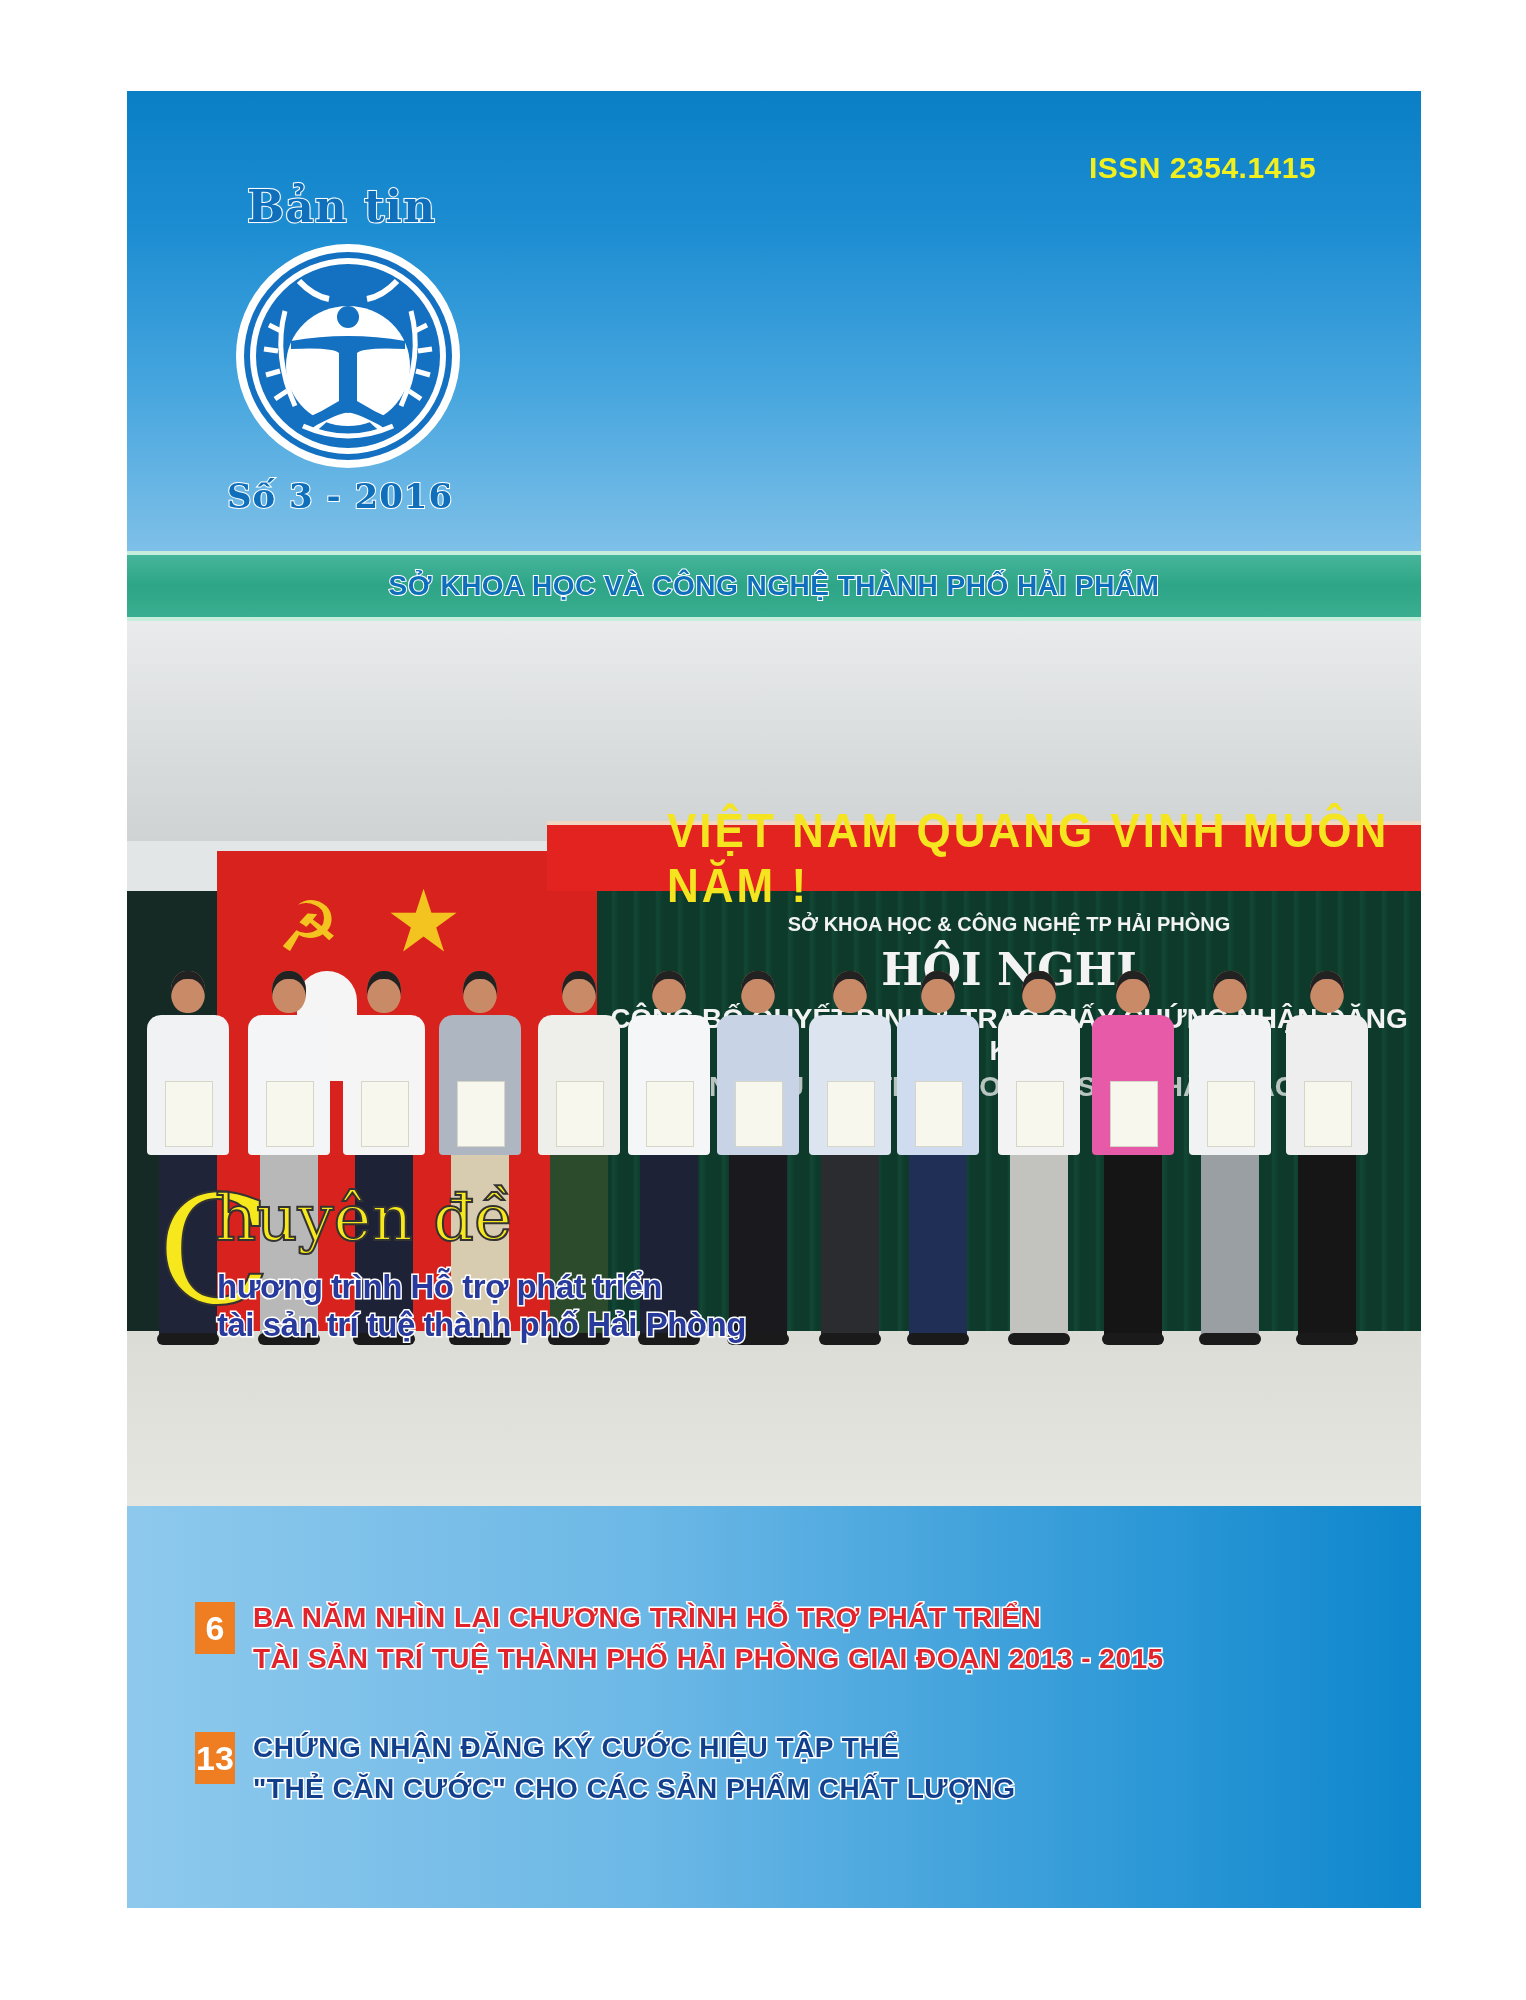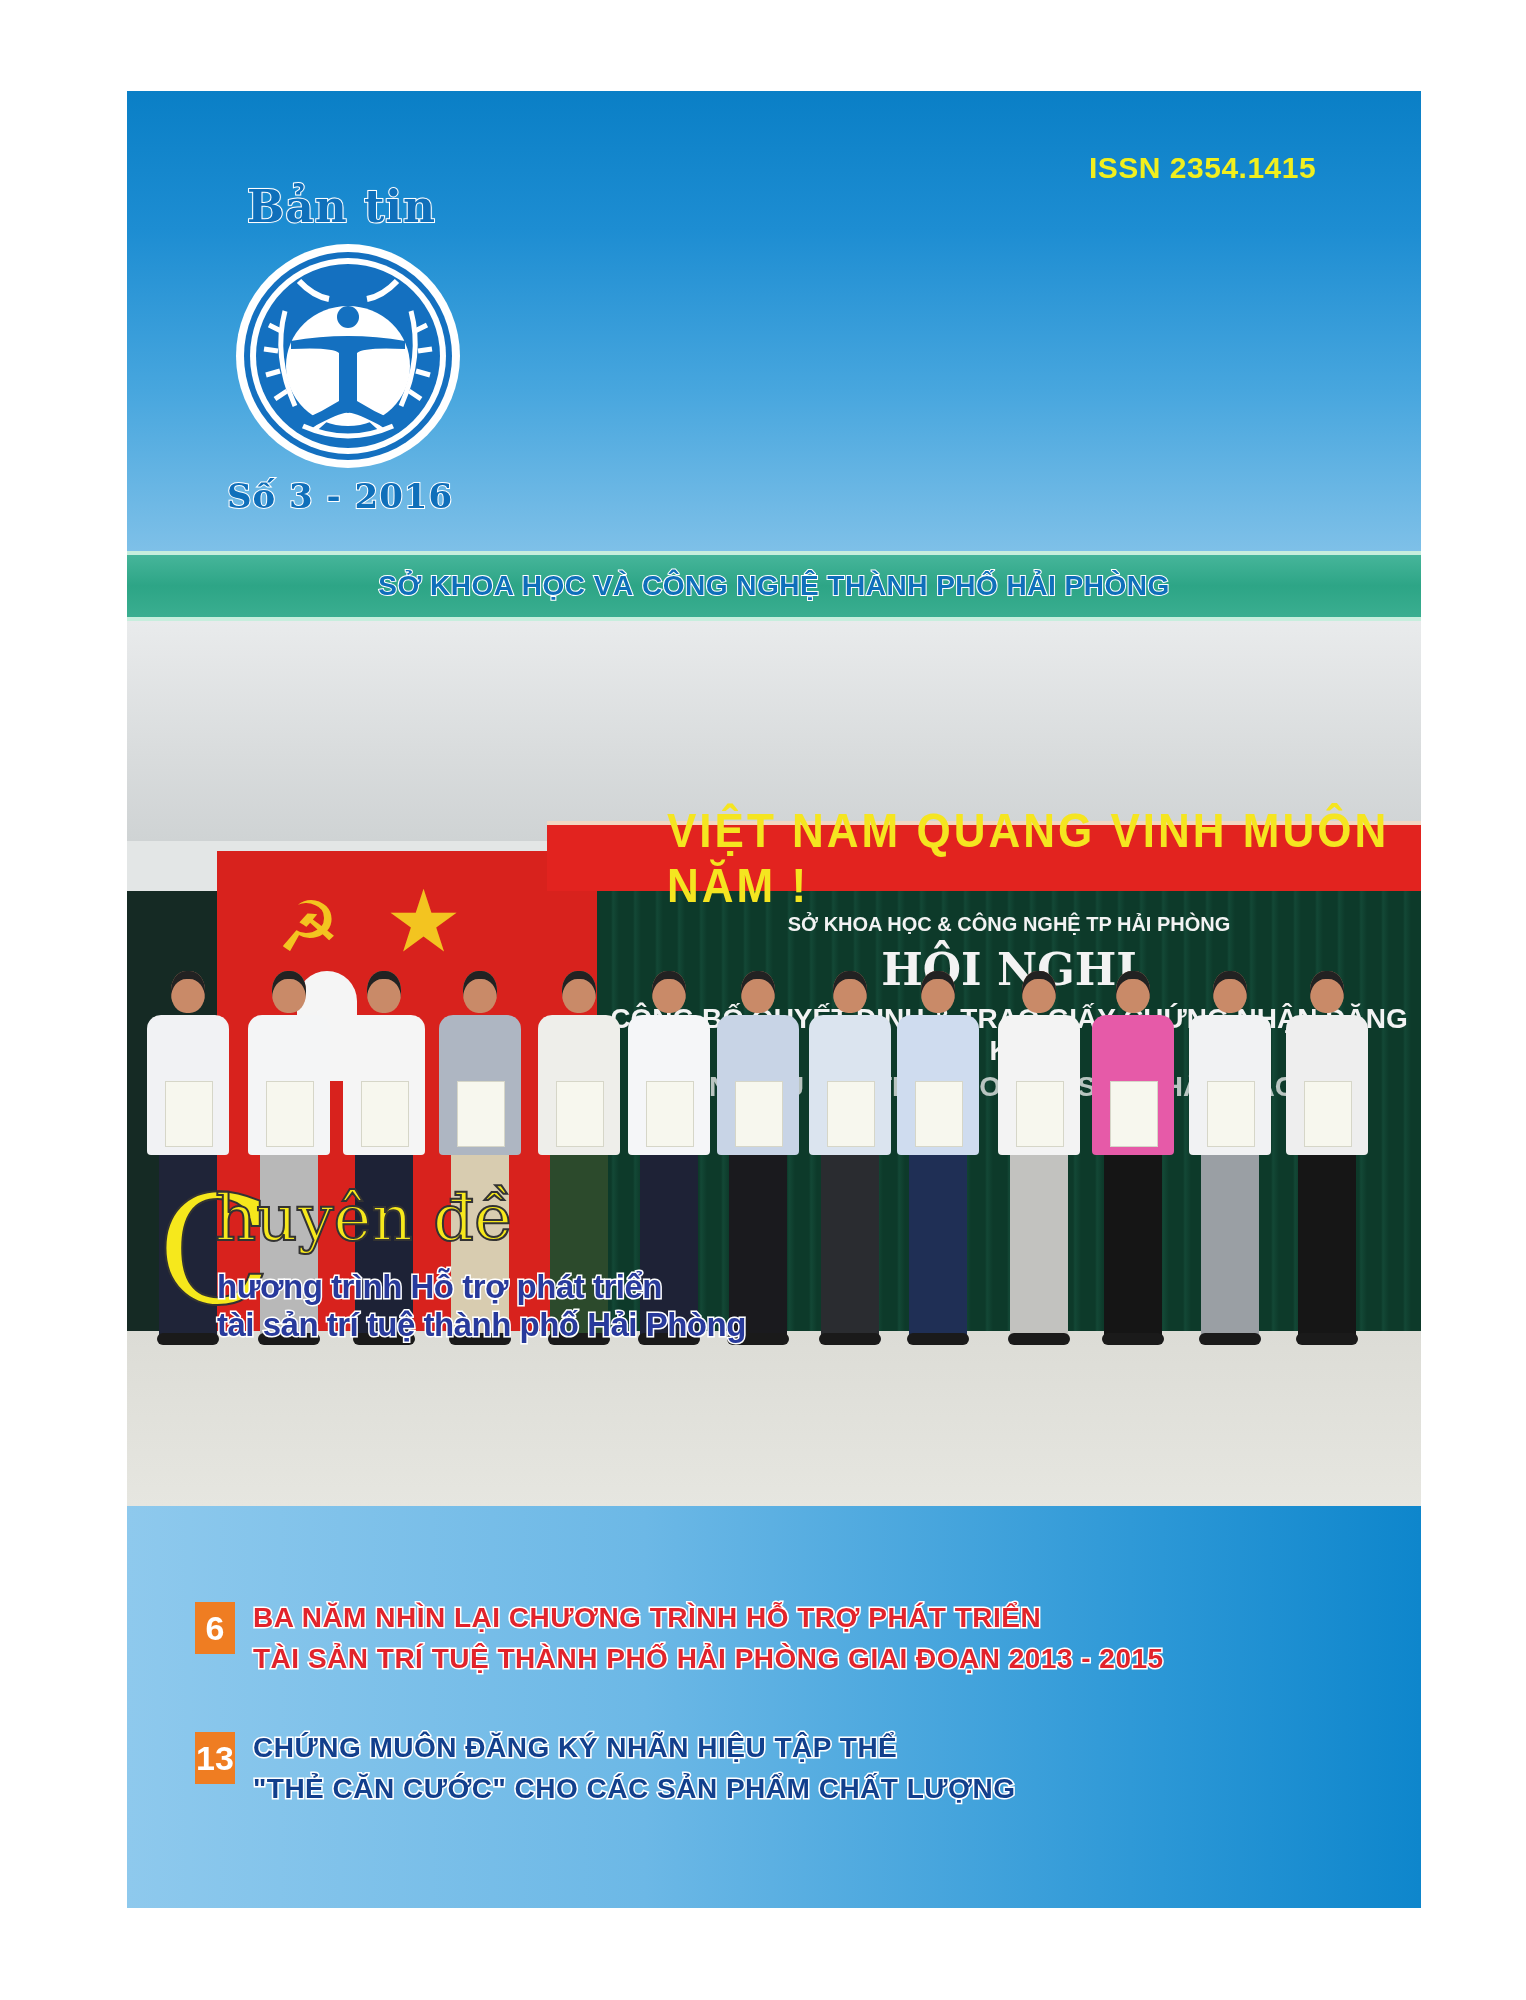--- a/index.html
+++ b/index.html
@@ -121,21 +121,21 @@
       <path d="M58 100 Q115 90 172 100 L172 108 Q130 106 124 112 L124 160 Q140 170 158 178 L150 186 Q120 170 115 172 Q110 170 80 186 L72 178 Q90 170 106 160 L106 112 Q100 106 58 108 Z" fill="#1470c0"></path>
       <path d="M66 40 Q80 55 96 58 M164 40 Q150 55 134 58" stroke="#ffffff" stroke-width="6" fill="none"></path>
     </svg>
 
     <div class="issue">Số 3 - 2016</div>
     <div class="issn">ISSN 2354.1415</div>
 
   </div>
 
   <div class="dept-band">
-    <span>SỞ KHOA HỌC VÀ CÔNG NGHỆ THÀNH PHỐ HẢI PHÒNG</span>
+    <span>SỞ KHOA HỌC VÀ CÔNG NGHỆ THÀNH PHỐ HẢI PHẨM</span>
   </div>
 
   <div class="photo">
     <div class="ceiling"></div>
     <div class="backdrop-left-dark"></div>
     <div class="backdrop-red"></div>
     <div class="backdrop-green"></div>
     <div class="banner-red">
       <span>VIỆT NAM QUANG VINH MUÔN NĂM !</span>
     </div>
@@ -260,19 +260,19 @@
     <div class="toc-item" style="top: 92px;">
       <div class="toc-num">6</div>
       <div class="toc-text red">
         <span class="line">BA NĂM NHÌN LẠI CHƯƠNG TRÌNH HỖ TRỢ PHÁT TRIỂN</span>
         <span class="line">TÀI SẢN TRÍ TUỆ THÀNH PHỐ HẢI PHÒNG GIAI ĐOẠN 2013 - 2015</span>
       </div>
     </div>
     <div class="toc-item" style="top: 222px;">
       <div class="toc-num">13</div>
       <div class="toc-text blue">
-        <span class="line">CHỨNG MUÔN ĐĂNG KÝ NHÃN HIỆU TẬP THỂ</span>
+        <span class="line">CHỨNG NHẬN ĐĂNG KÝ CƯỚC HIỆU TẬP THỂ</span>
         <span class="line">"THẺ CĂN CƯỚC" CHO CÁC SẢN PHẨM CHẤT LƯỢNG</span>
       </div>
     </div>
   </div>
 
 </div>
 
 </body></html>

